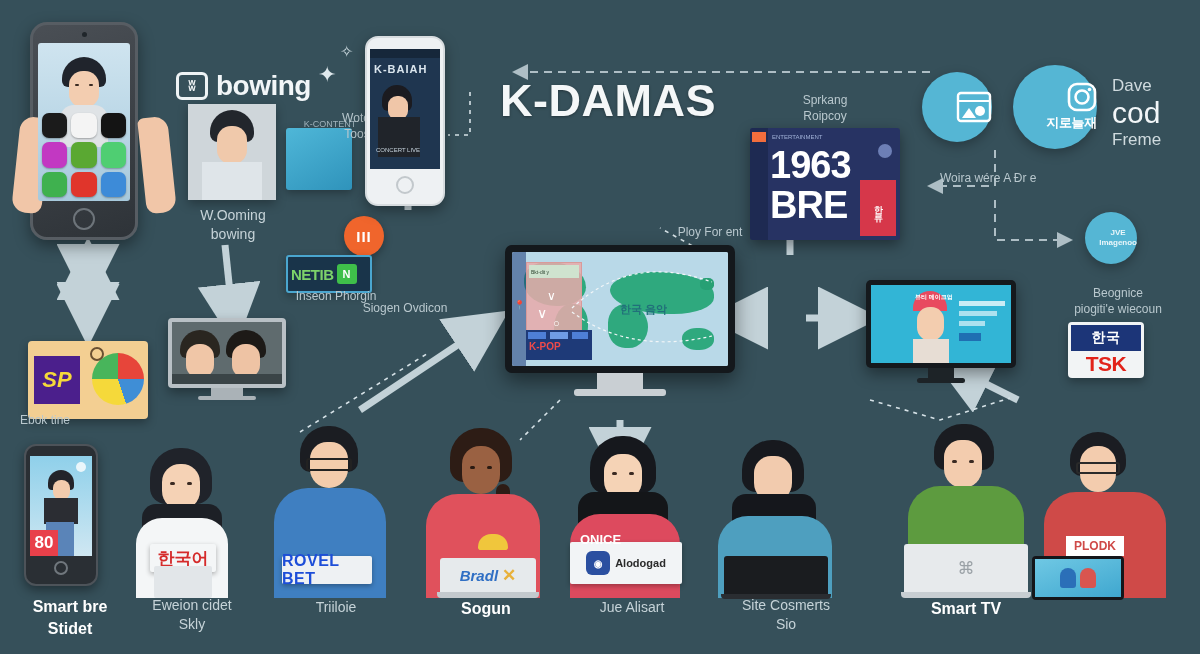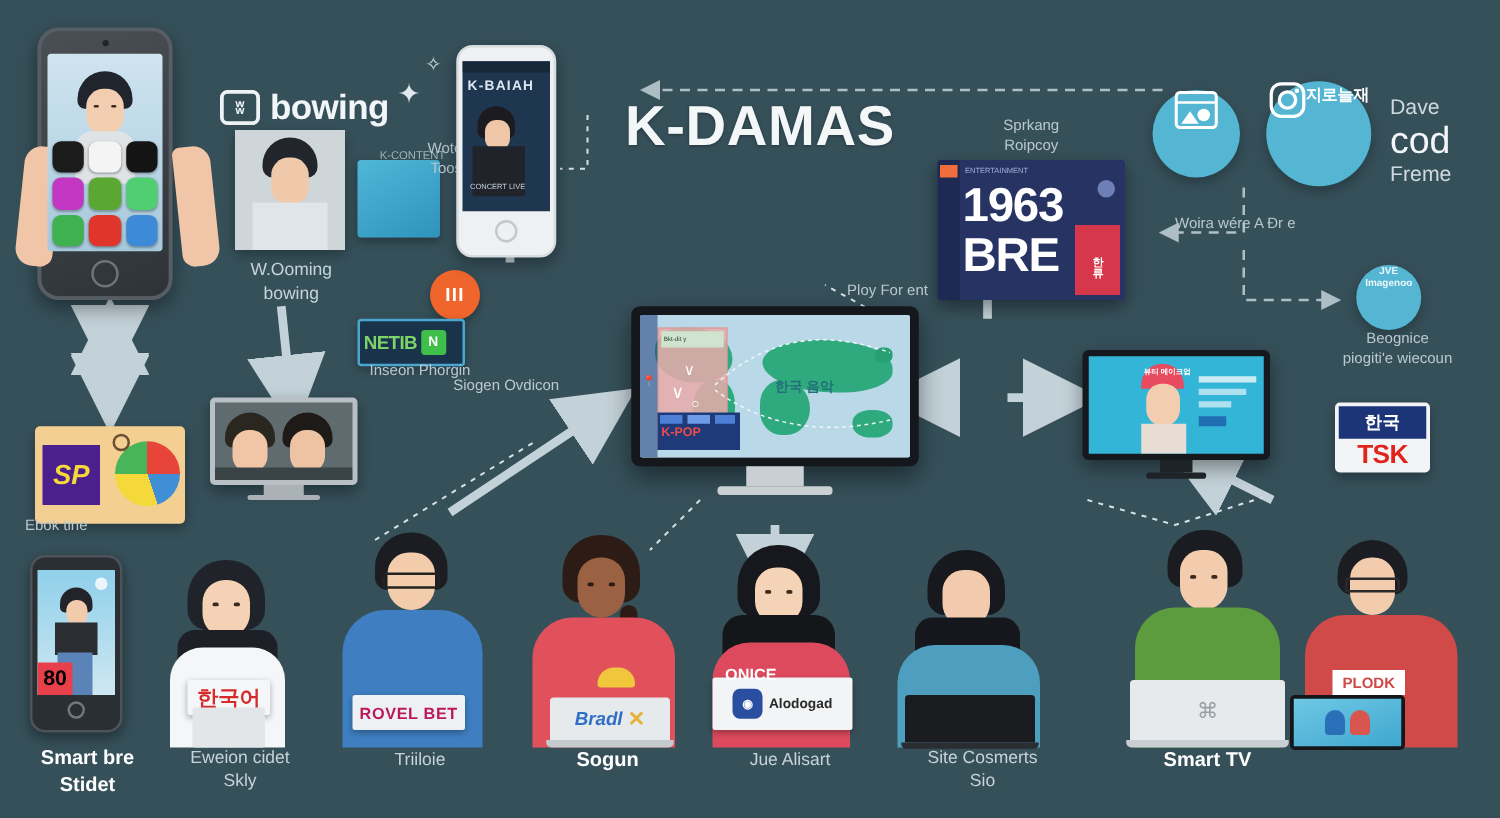--- a/index.html
+++ b/index.html
@@ -93,22 +93,22 @@
   .orange-ball { width:40px;height:40px;border-radius:50%;background:#f0652c;display:flex;align-items:center;justify-content:center;color:#fff;font-weight:bold;font-size:15px;letter-spacing:1px; box-shadow:0 3px 8px rgba(0,0,0,.3);}
 
   .card-tsk { width:76px;height:56px;background:#f2f4f5;border-radius:4px;padding:3px;
      box-shadow:0 4px 10px rgba(0,0,0,.3); display:flex;flex-direction:column;gap:2px;}
   .tsk-top { flex:1; background:#1c3578; display:flex;align-items:center;justify-content:center;
      color:#fff;font-weight:bold;font-size:14px;letter-spacing:.5px;}
   .tsk-bot { height:22px; display:flex;align-items:center;justify-content:center;
      color:#e2231a;font-weight:bold;font-size:21px;letter-spacing:-.5px;}
 
   
-  .tcircle { border-radius:50%; background:#55b6d4; display:flex; flex-direction:row;
-     align-items:flex-start; justify-content:center; box-shadow:0 4px 12px rgba(0,0,0,.28); }
+  .tcircle { border-radius:50%; background:#55b6d4; display:flex; flex-direction:column;
+     align-items:flex-end; justify-content:center; box-shadow:0 4px 12px rgba(0,0,0,.28); }
   .tc-lg { width:70px; height:70px; }
   .tc-xl { width:84px; height:84px; }
   .tc-sm { width:52px; height:52px; }
   .tc-lbl { color:#fff; font-size:13px; font-weight:bold; margin-top:2px; letter-spacing:-.3px;}
   .tc-sm-lbl { color:#eaf6fa; font-size:8px; font-weight:bold; text-align:center; line-height:1.2;}
 
   
   .person { position:absolute; }
   .sign {
      position:absolute; border-radius:2px; display:flex; align-items:center; justify-content:center;
@@ -279,21 +279,21 @@
     <div style="font-size:17px;color:#cfdade;">Freme</div>
   </div>
   <div class="abs cap-sm" style="left:940px; top:170px; width:170px; text-align:left;">Woira wére A Ðr e</div>
 
   <div class="abs tcircle tc-sm" style="left:1085px; top:212px;">
     <div class="tc-sm-lbl">
       <span>JVE</span><br>
       <span>Imagenoo</span>
     </div>
   </div>
-  <div class="abs cap-sm" style="left:1048px; top:262px; width:140px;">
+  <div class="abs cap-sm" style="left:1048px; top:285px; width:140px;">
     <span>Beognice</span><br>
     <span>piogiti'e wiecoun</span>
   </div>
 
   <div class="abs card-sp" style="left:28px; top:341px;">
     <div style="width:58px;height:100%;display:flex;align-items:center;justify-content:center;">
       <div style="width:46px;height:48px;background:#4b1f8c;display:flex;align-items:center;justify-content:center;color:#f5d93a;font-size:22px;font-weight:bold;font-style:italic;">SP</div>
     </div>
     <div style="flex:1;position:relative;">
       <div class="abs" style="right:4px;top:12px;width:52px;height:52px;border-radius:50%;background:conic-gradient(#e7453a 0 25%, #3f8ed6 0 45%, #f5d93a 0 75%, #48b55b 0 100%);"></div>
@@ -385,21 +385,21 @@
     <div class="tsk-top">한국</div>
     <div class="tsk-bot">TSK</div>
   </div>
 
   <div class="abs phone-small" style="left:24px; top:444px;">
     <div class="sc">
       <div class="abs" style="left:18px; top:14px; width:26px; height:20px; background:#23242a; border-radius:13px 13px 4px 4px;"></div>
       <div class="abs" style="left:23px; top:24px; width:17px; height:20px; background:#f2cbad; border-radius:8px;"></div>
       <div class="abs" style="left:14px; top:42px; width:34px; height:26px; background:#2b2d33;"></div>
       <div class="abs" style="left:16px; top:66px; width:28px; height:34px; background:#5a84b8;"></div>
-      <div class="abs" style="left:0; bottom:0; width:28px; height:26px; background:#e8404a; display:flex;align-items:center;justify-content:center;color:#000000;font-size:17px;font-weight:bold;">80</div>
+      <div class="abs" style="left:0; bottom:0; width:28px; height:26px; background:#e8404a; display:flex;align-items:center;justify-content:center;color:#ffffff;font-size:17px;font-weight:bold;">80</div>
       <div class="abs" style="right:6px; top:6px; width:10px;height:10px;border-radius:50%;background:#fff;opacity:.8;"></div>
     </div>
     <div class="home-btn" style="width:14px;height:14px;border-color:#70777d;margin-top:5px;"></div>
   </div>
   <div class="abs cap-b" style="left:0px; top:596px; width:140px;">
     <span>Smart bre</span><br>
     <span>Stidet</span>
   </div>
 
   <div class="abs person" style="left:128px; top:448px; width:110px; height:150px;">
@@ -415,21 +415,21 @@
   <div class="abs cap" style="left:122px; top:596px; width:140px;">
     <span>Eweion cidet</span><br>
     <span>Skly</span>
   </div>
 
   <div class="abs person" style="left:272px; top:426px; width:120px; height:172px;">
     <div class="abs" style="left:28px; top:0px; width:58px; height:46px; background:#1b1d22; border-radius:28px 28px 10px 10px;"></div>
     <div class="abs" style="left:38px; top:16px; width:38px; height:46px; background:#f3ccac; border-radius:17px 17px 19px 19px;"></div>
     <div class="abs" style="left:34px; top:32px; width:46px; height:13px; border:2px solid #222; border-radius:3px;"></div>
     <div class="abs" style="left:2px; top:62px; width:112px; height:110px; background:#3f7fc1; border-radius:34px 34px 0 0;"></div>
-    <div class="abs sign" style="left:10px; top:130px; width:90px; height:28px; background:#eef1f3; color:#be185d; font-size:13px; letter-spacing:.5px;">ROVEL BET</div>
+    <div class="abs sign" style="left:10px; top:130px; width:90px; height:28px; background:#eef1f3; color:#1d4ed8; font-size:16px; letter-spacing:.5px;">ROVEL BET</div>
   </div>
   <div class="abs cap" style="left:266px; top:598px; width:140px;">Triiloie</div>
 
   <div class="abs person" style="left:424px; top:428px; width:118px; height:170px;">
     <div class="abs" style="left:26px; top:0px; width:62px; height:54px; background:#2d1c15; border-radius:30px 30px 14px 14px;"></div>
     <div class="abs" style="left:38px; top:18px; width:38px; height:48px; background:#9a6142; border-radius:18px 18px 19px 19px;"></div>
     <div class="abs" style="left:46px; top:38px; width:5px;height:3px;background:#2a1a12;border-radius:2px;"></div>
     <div class="abs" style="left:63px; top:38px; width:5px;height:3px;background:#2a1a12;border-radius:2px;"></div>
     <div class="abs" style="left:72px; top:56px; width:14px; height:56px; background:#2d1c15; border-radius:7px;"></div>
     <div class="abs" style="left:2px; top:66px; width:114px; height:104px; background:#e0515c; border-radius:32px 32px 0 0;"></div>

